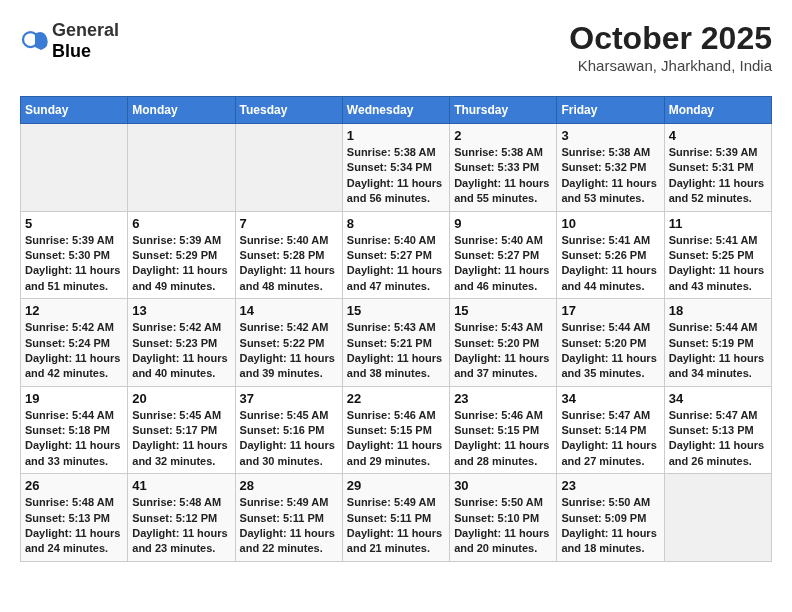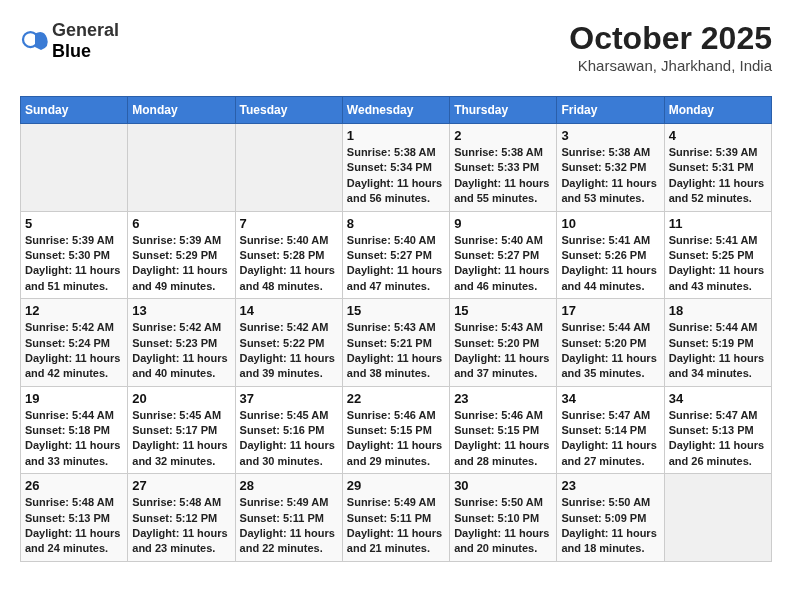--- a/index.html
+++ b/index.html
@@ -233,21 +233,21 @@
           <div class="day-num">34</div>
           <div class="cell-info">Sunrise: 5:47 AM<br>Sunset: 5:13 PM<br>Daylight: 11 hours and 26 minutes.</div>
         </td>
       </tr>
       <tr>
         <td>
           <div class="day-num">26</div>
           <div class="cell-info">Sunrise: 5:48 AM<br>Sunset: 5:13 PM<br>Daylight: 11 hours and 24 minutes.</div>
         </td>
         <td>
-          <div class="day-num">27</div>
+          <div class="day-num">41</div>
           <div class="cell-info">Sunrise: 5:48 AM<br>Sunset: 5:12 PM<br>Daylight: 11 hours and 23 minutes.</div>
         </td>
         <td>
           <div class="day-num">28</div>
           <div class="cell-info">Sunrise: 5:49 AM<br>Sunset: 5:11 PM<br>Daylight: 11 hours and 22 minutes.</div>
         </td>
         <td>
           <div class="day-num">29</div>
           <div class="cell-info">Sunrise: 5:49 AM<br>Sunset: 5:11 PM<br>Daylight: 11 hours and 21 minutes.</div>
         </td>

